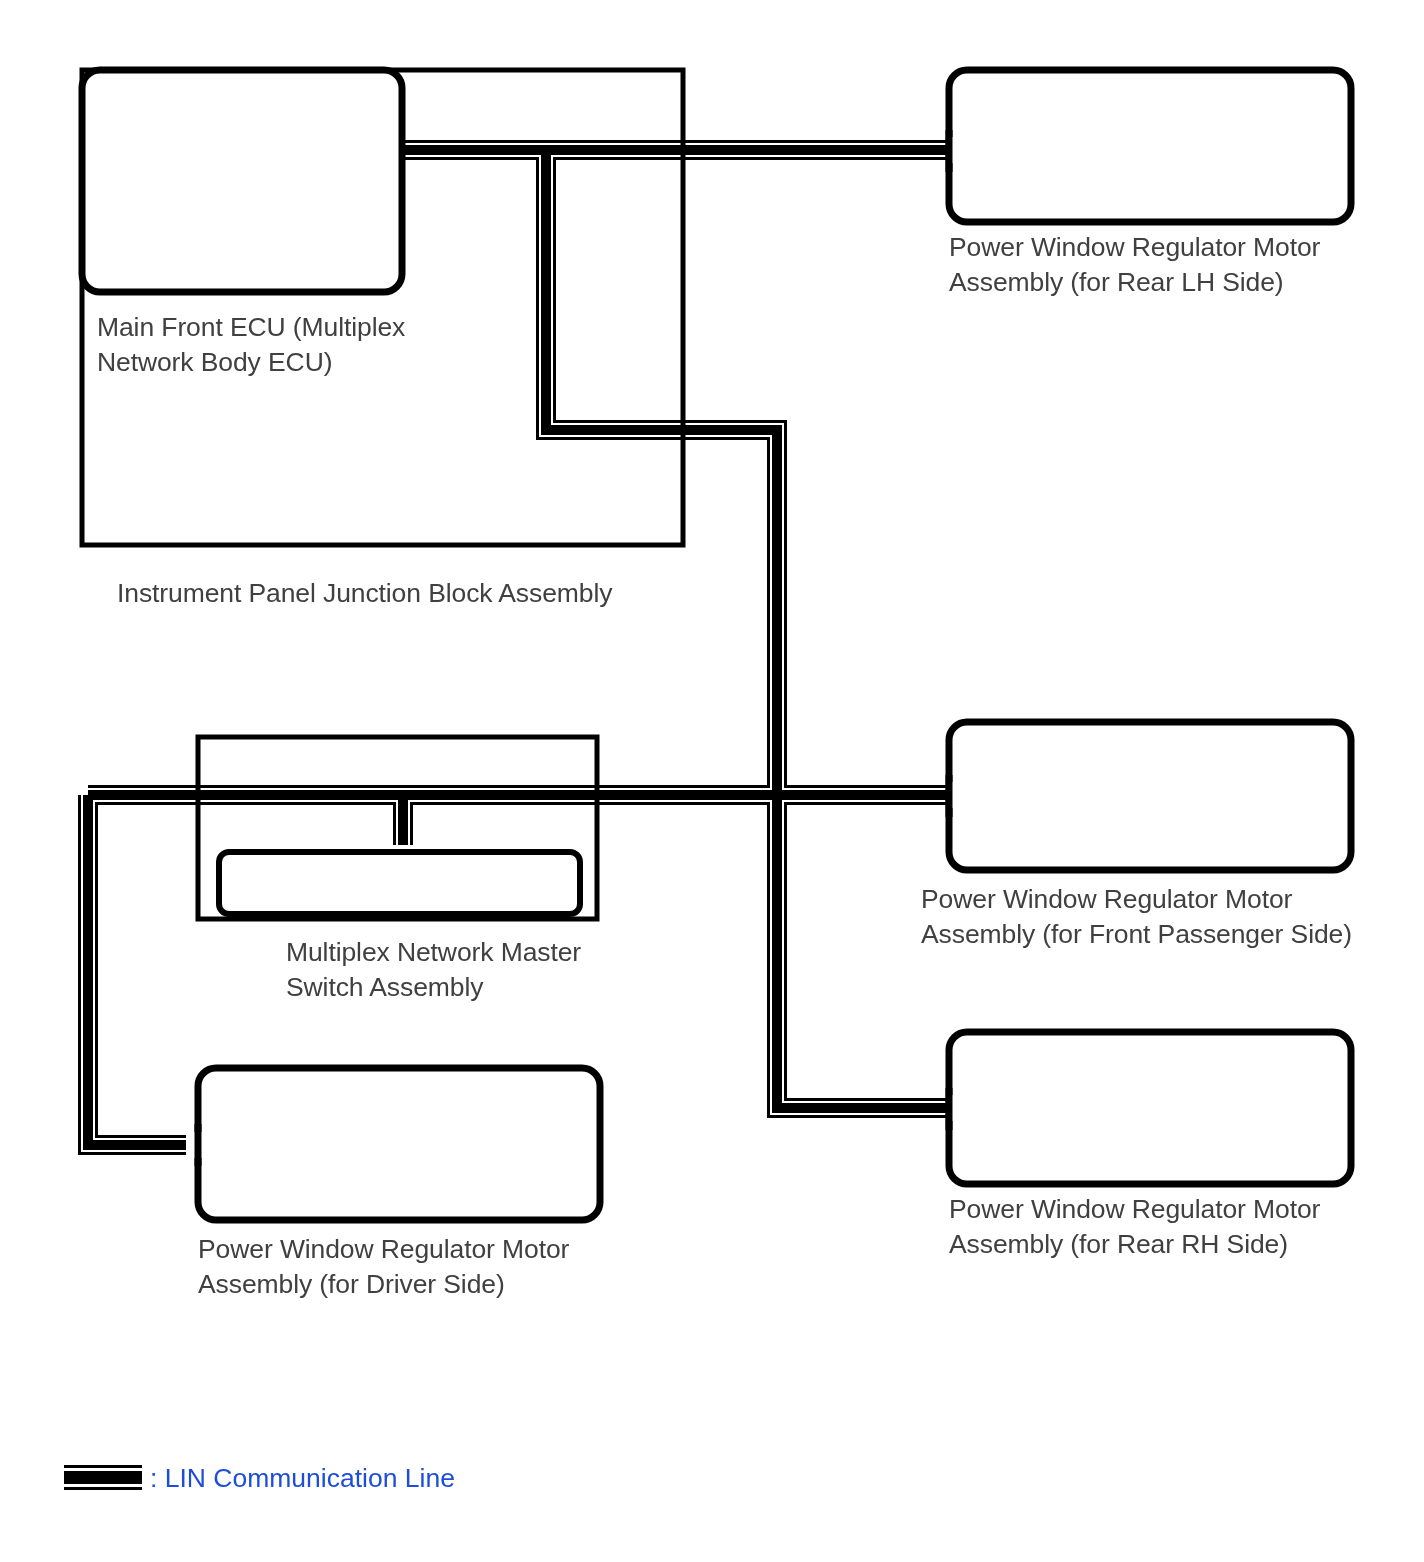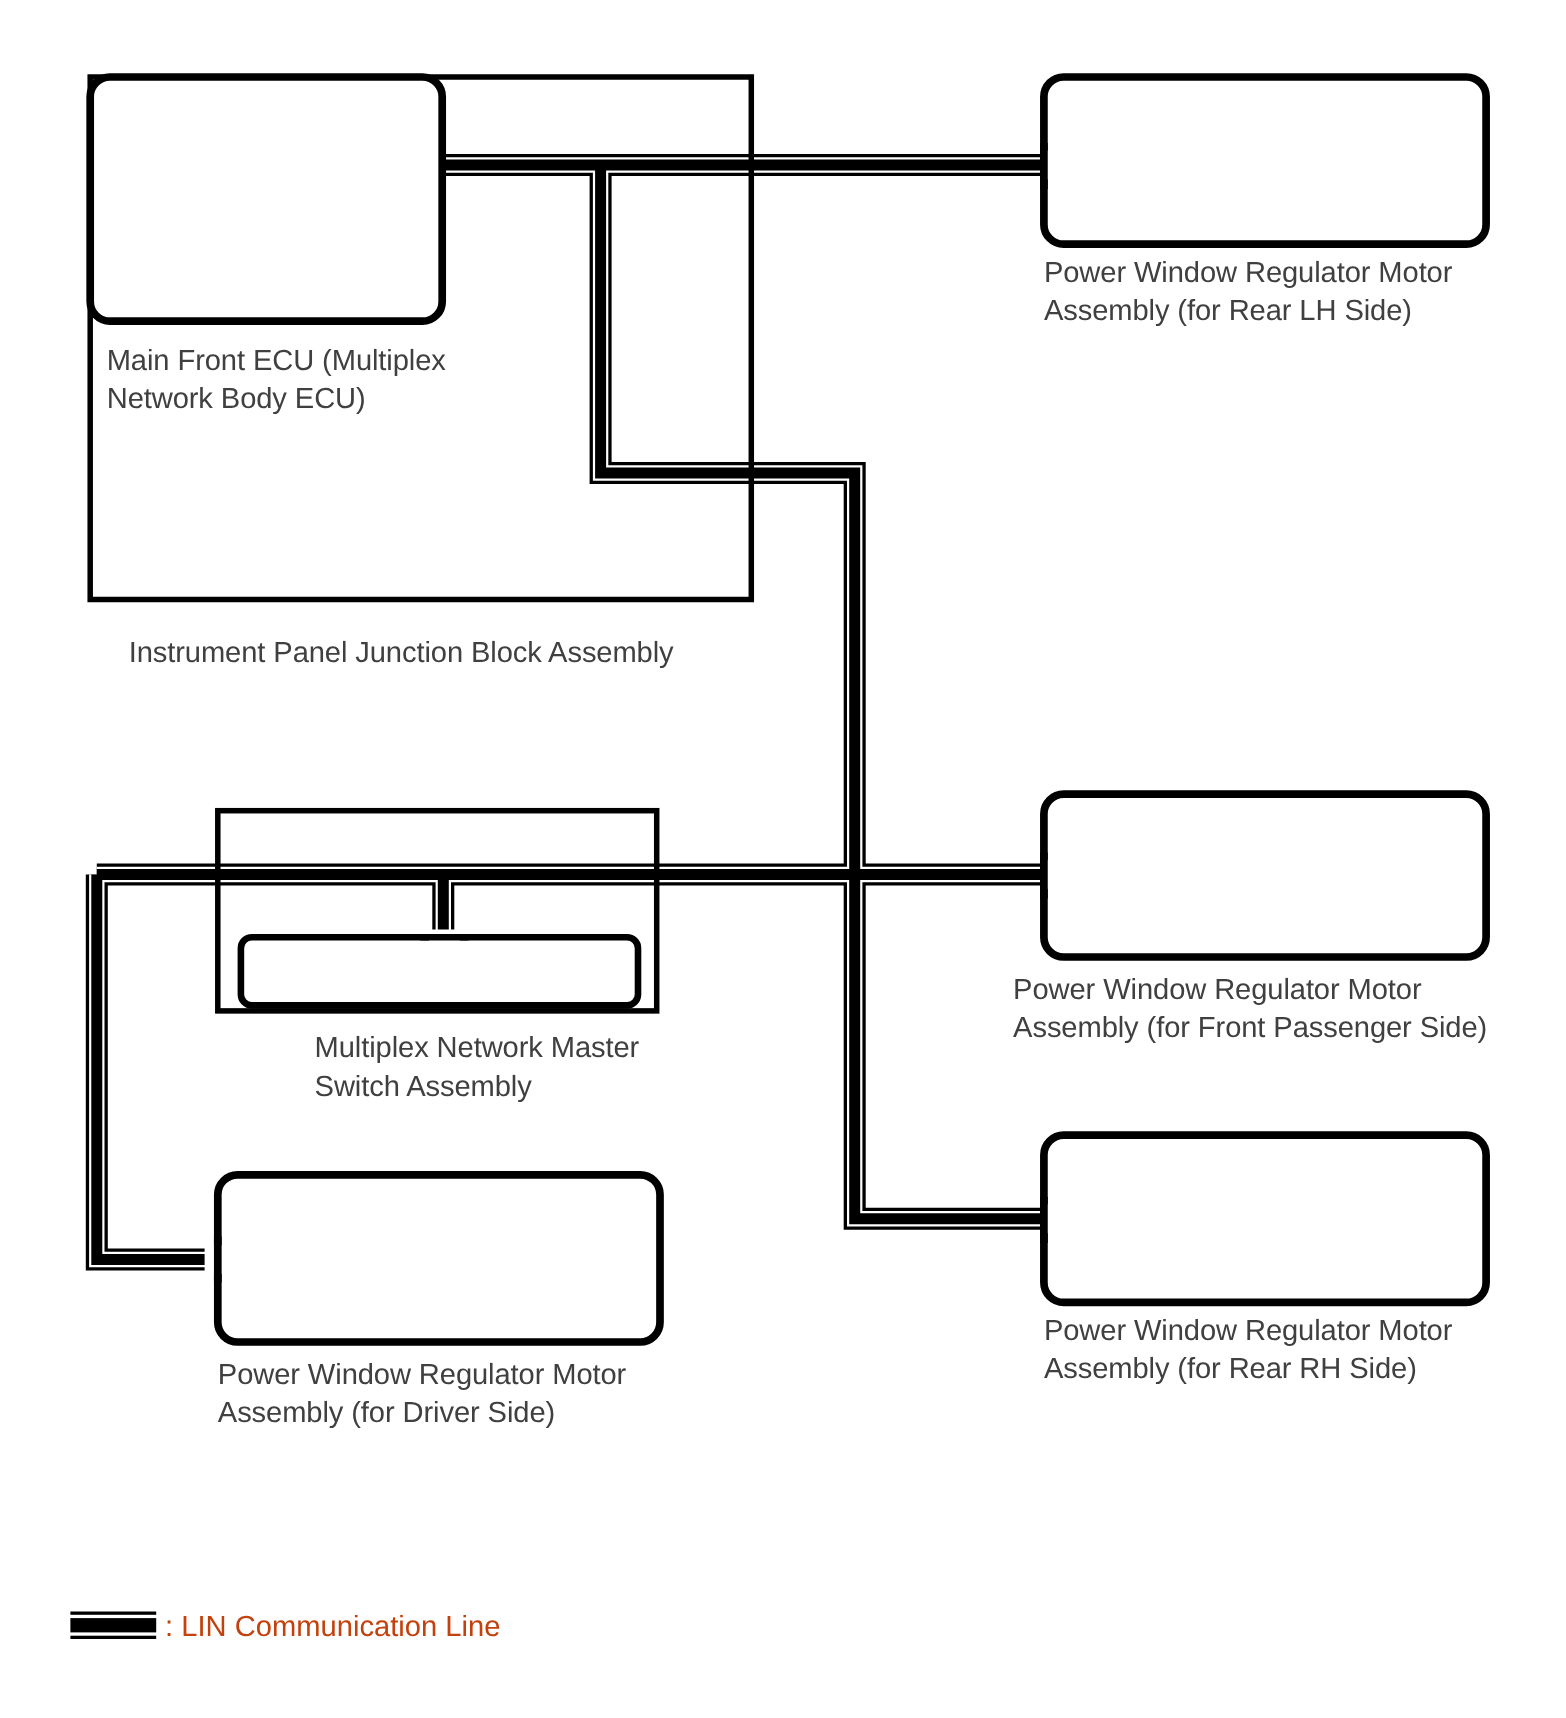--- a/index.html
+++ b/index.html
@@ -36,21 +36,21 @@
     line-height: 35px;
     color: #404040;
     white-space: pre-line;
     letter-spacing: -0.1px;
   }
   .legend-label {
     position: absolute;
     font-family: "Liberation Sans", sans-serif;
     font-size: 26.5px;
     line-height: 34px;
-    color: #c2410c;
+    color: #1d4ed8;
     white-space: nowrap;
   }
 </style>
 </head>
 <body>
 
 <div id="diagram-root">
 
   <svg class="diagram-canvas" viewBox="0 0 1424 1562" xmlns="http://www.w3.org/2000/svg">
 

